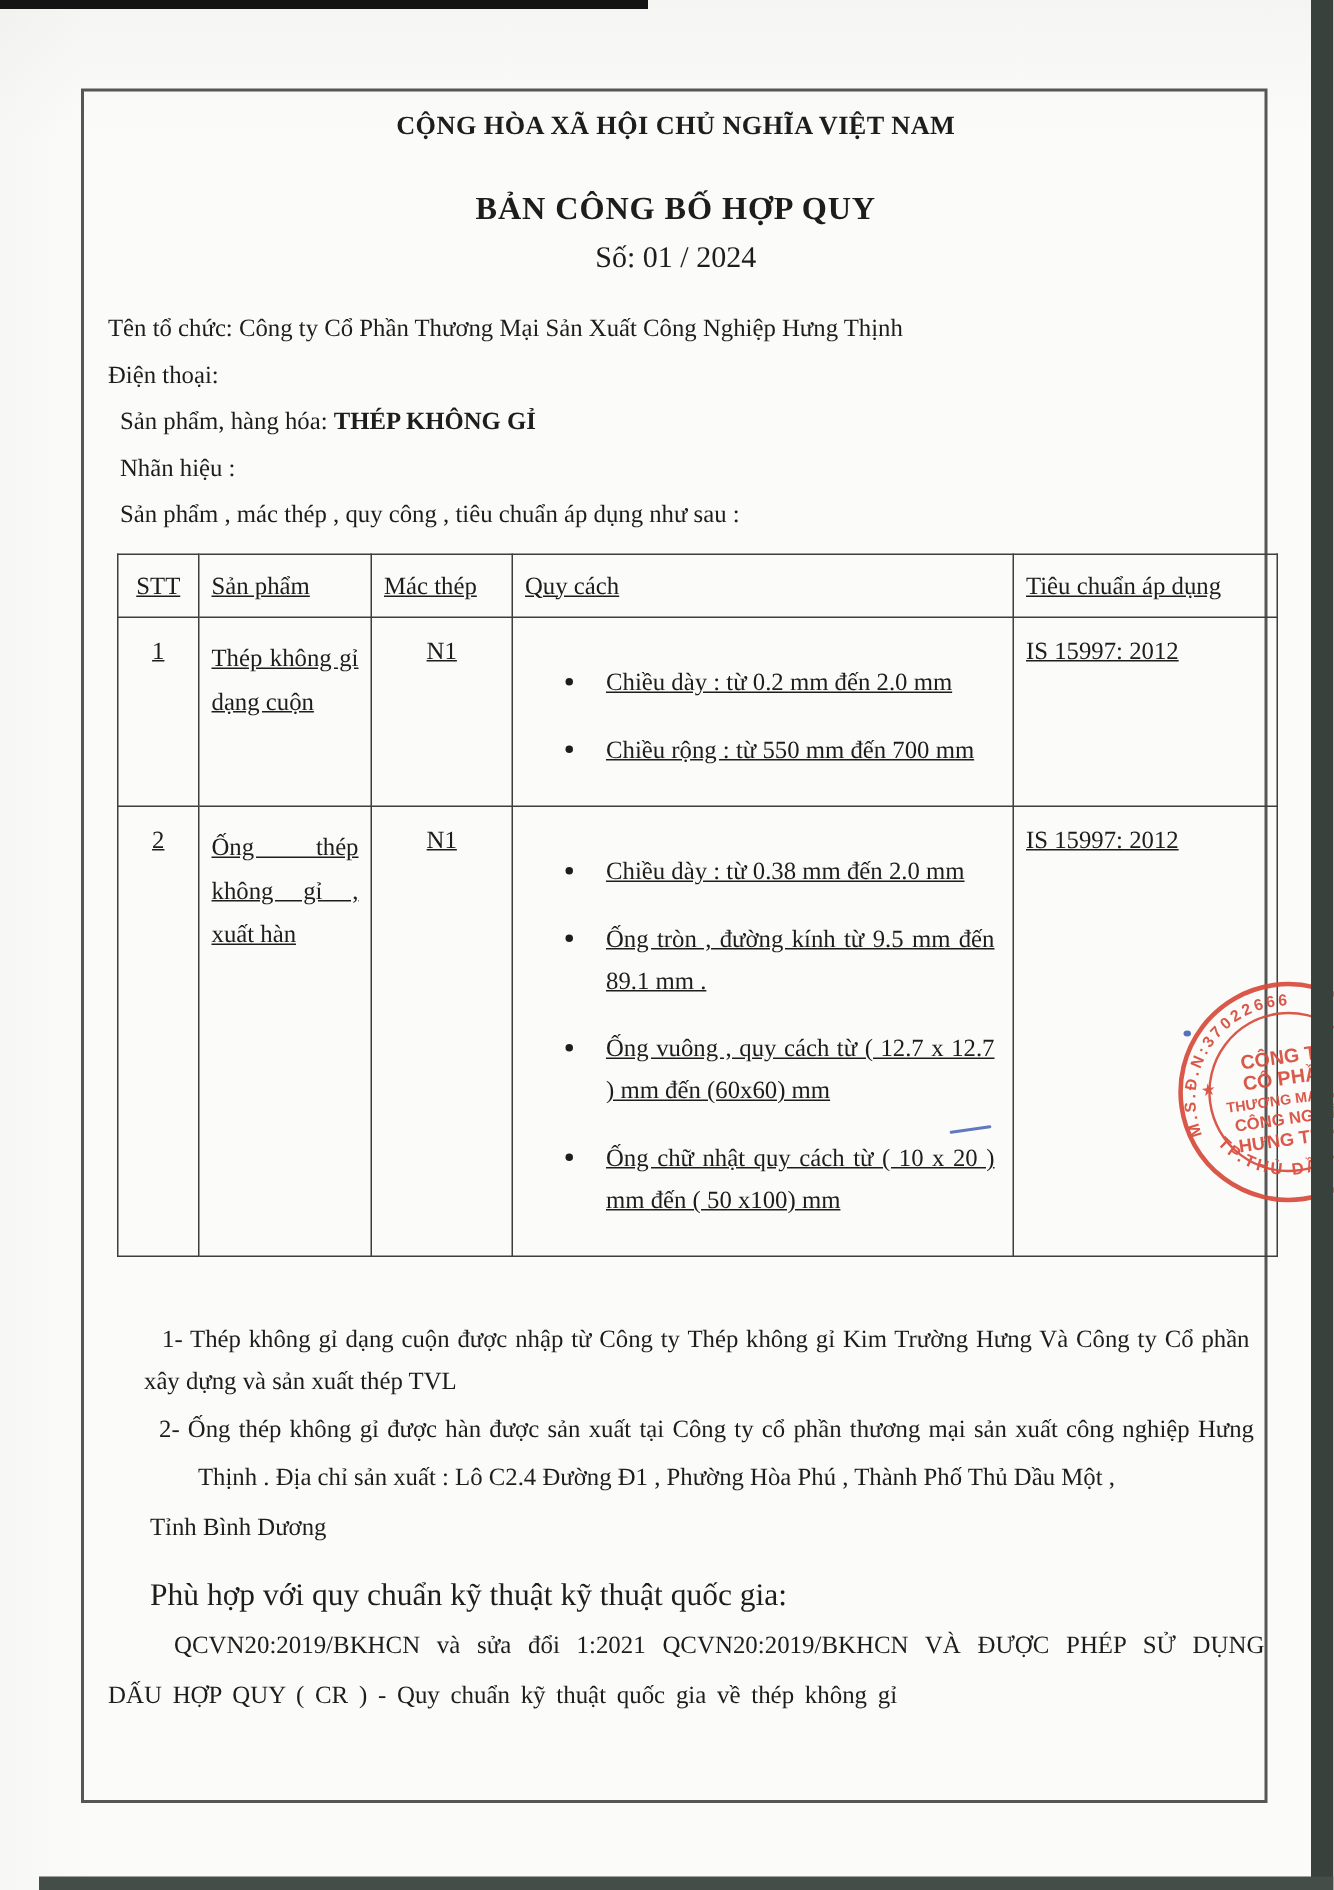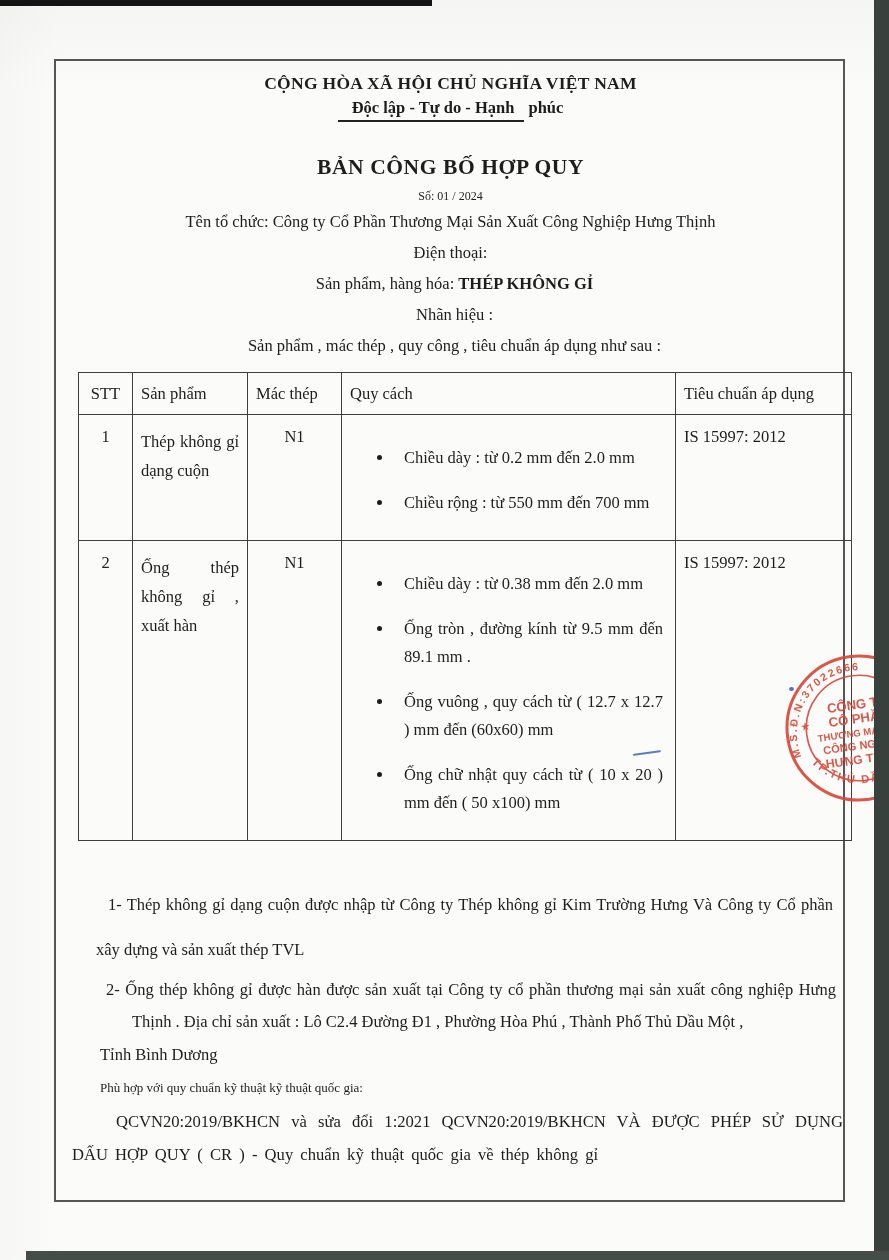--- a/index.html
+++ b/index.html
@@ -36,65 +36,66 @@
     background:transparent;
     z-index:2;
   }
 
   .center{text-align:center;}
   .national-title{margin:4px 0 0 0;font-size:17.5px;font-weight:bold;letter-spacing:.3px;}
   .motto{margin:4px 0 0 0;font-size:16.5px;font-weight:bold;}
   .motto .underline{display:inline-block;border-bottom:2px solid #222;padding:0 10px 2px 14px;}
   .motto .tail{font-weight:bold;}
   .doc-title{margin:33px 0 0 0;font-size:21.5px;font-weight:bold;letter-spacing:.6px;}
-  .doc-number{margin:9px 0 0 0;font-size:12px;}
+  .doc-number{margin:9px 0 0 0;font-size:20px;}
 
   .para{margin:0;font-size:16.5px;line-height:31px;}
-  .info-block{margin-top:2px;text-align:center;}
+  .info-block{margin-top:19px;}
   .indent-8{margin-left:8px;}
   .bold{font-weight:bold;}
 
   table.spec{
     border-collapse:collapse;
     table-layout:fixed;
     width:773px;
     margin:11px 0 0 6px;
     font-size:16.5px;
   }
   table.spec col.c-stt{width:54px;}
   table.spec col.c-sp{width:115px;}
   table.spec col.c-mt{width:94px;}
   table.spec col.c-qc{width:334px;}
   table.spec col.c-tc{width:176px;}
   table.spec th,table.spec td{
     border:1.6px solid #3e3e3e;
     vertical-align:top;
     font-weight:normal;
     box-sizing:border-box;
+    text-decoration:underline;
   }
   table.spec th{height:42px;vertical-align:middle;text-align:left;padding:2px 8px;}
   table.spec th.center, table.spec td.center{text-align:center;}
   table.spec td{padding:12px 8px 10px 8px;}
   td.cell-sp{text-align:justify;padding-left:11px;padding-right:11px;line-height:29px;}
   td.cell-tc{padding-left:10px;}
   .row1{height:103px;}
   .row2{height:239px;}
   ul.qc-list{margin:0;padding:0 4px 0 44px;}
   ul.qc-list li{
     margin:17px 0 13px 0;
     padding-left:10px;
     line-height:28px;
     text-align:justify;
   }
 
   .notes{margin-top:41px;}
-  .note1{margin:0 0 0 24px;width:737px;text-indent:12px;text-align:justify;line-height:45px;font-size:16.5px;}
+  .note1{margin:0 0 0 24px;width:737px;text-indent:12px;text-align:justify;line-height:28px;font-size:16.5px;}
   .note2{margin:2px 16px 0 24px;width:740px;padding-left:36px;text-indent:-26px;box-sizing:border-box;text-align:justify;line-height:32px;font-size:16.5px;}
   .province{margin:1px 0 0 28px;font-size:16.5px;line-height:32px;}
-  .conformity{margin:1px 0 0 28px;font-size:13px;line-height:32px;}
+  .conformity{margin:13px 0 0 28px;font-size:21px;line-height:32px;}
   .regulation{margin:1px 0 0 0;width:771px;text-indent:44px;text-align:justify;line-height:33px;font-size:16.6px;word-spacing:3px;}
 
   .stamp{
     position:absolute;left:783px;top:652px;width:152px;height:152px;
     z-index:3;opacity:.92;
     transform:rotate(-8deg);
   }
   .ink-dot{position:absolute;width:5px;height:4px;border-radius:50%;background:#2e4fae;opacity:.8;z-index:3;}
   .ink-stroke{position:absolute;left:633px;top:752px;width:28px;height:2px;background:#2d4da8;opacity:.75;transform:rotate(-8deg);z-index:3;border-radius:2px;}
 </style>
@@ -128,21 +129,20 @@
     <text x="76" y="110" font-size="12">HƯNG THỊNH</text>
   </g>
 </svg>
 
 <div class="ink-dot" style="left:789px;top:687px;"></div>
 <div class="ink-stroke"></div>
 
 <div class="doc-frame">
 
   <p class="national-title center">CỘNG HÒA XÃ HỘI CHỦ NGHĨA VIỆT NAM</p>
-  <p class="motto center"><span class="underline">Độc lập - Tự do - Hạnh</span><span class="tail"> phúc</span></p>
 
   <p class="doc-title center">BẢN CÔNG BỐ HỢP QUY</p>
   <p class="doc-number center">Số: 01 / 2024</p>
 
   <div class="info-block">
     <p class="para">Tên tổ chức: Công ty Cổ Phần Thương Mại Sản Xuất Công Nghiệp Hưng Thịnh</p>
     <p class="para">Điện thoại:</p>
     <p class="para indent-8"><span>Sản phẩm, hàng hóa: </span><span class="bold">THÉP KHÔNG GỈ</span></p>
     <p class="para indent-8">Nhãn hiệu :</p>
     <p class="para indent-8">Sản phẩm , mác thép , quy công , tiêu chuẩn áp dụng như sau :</p>

